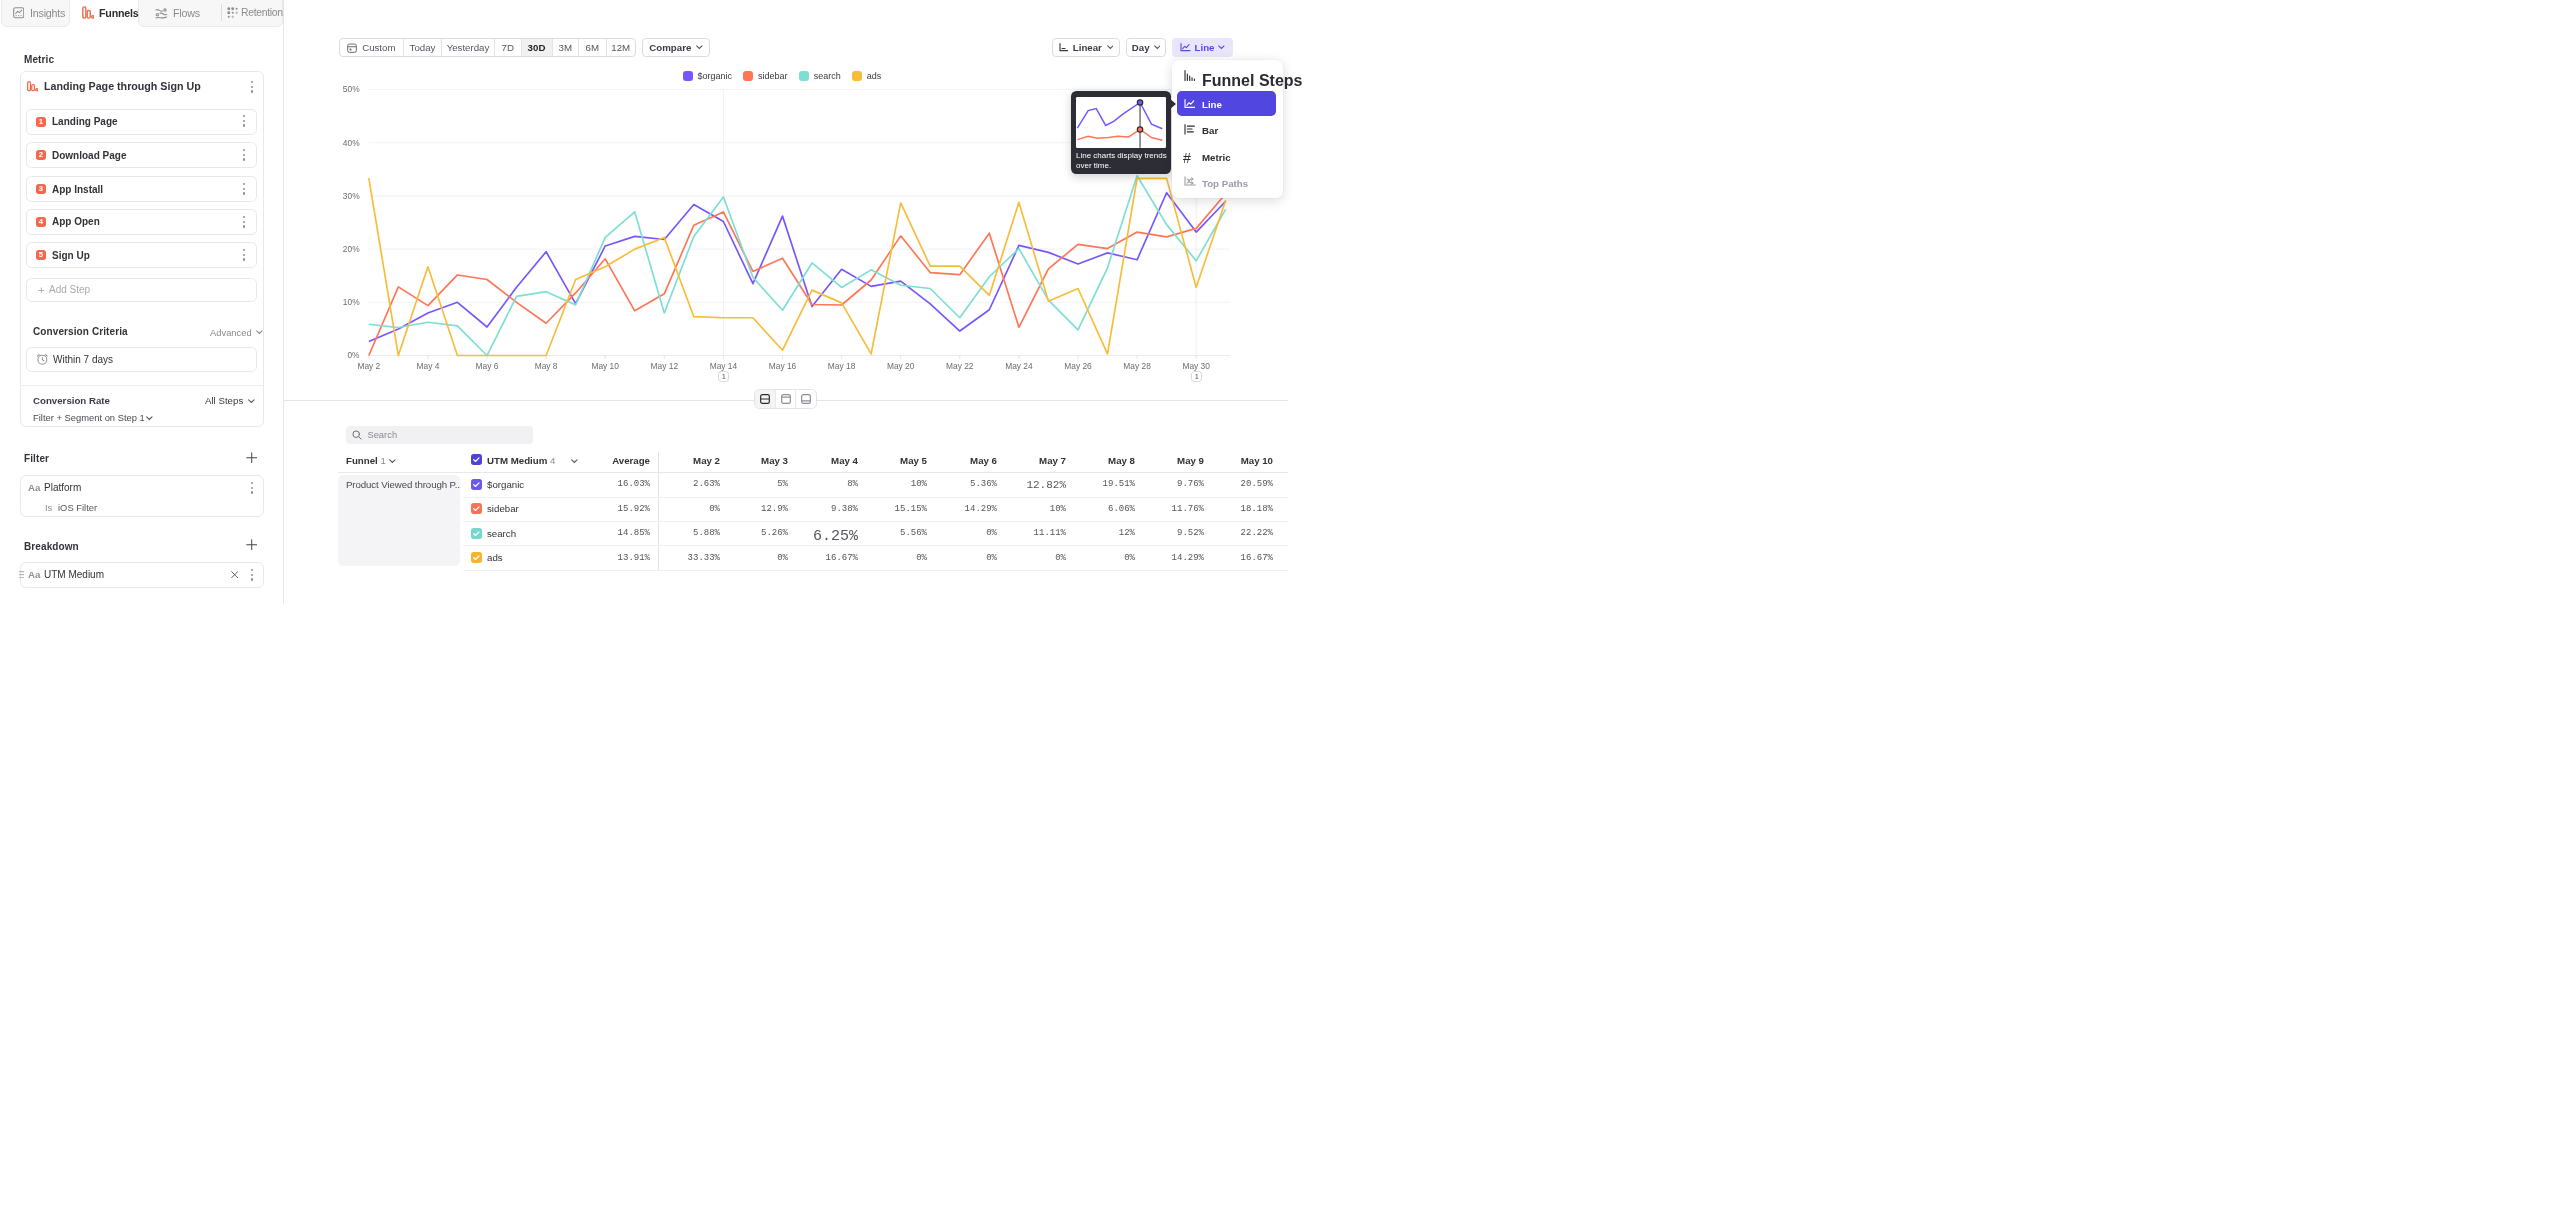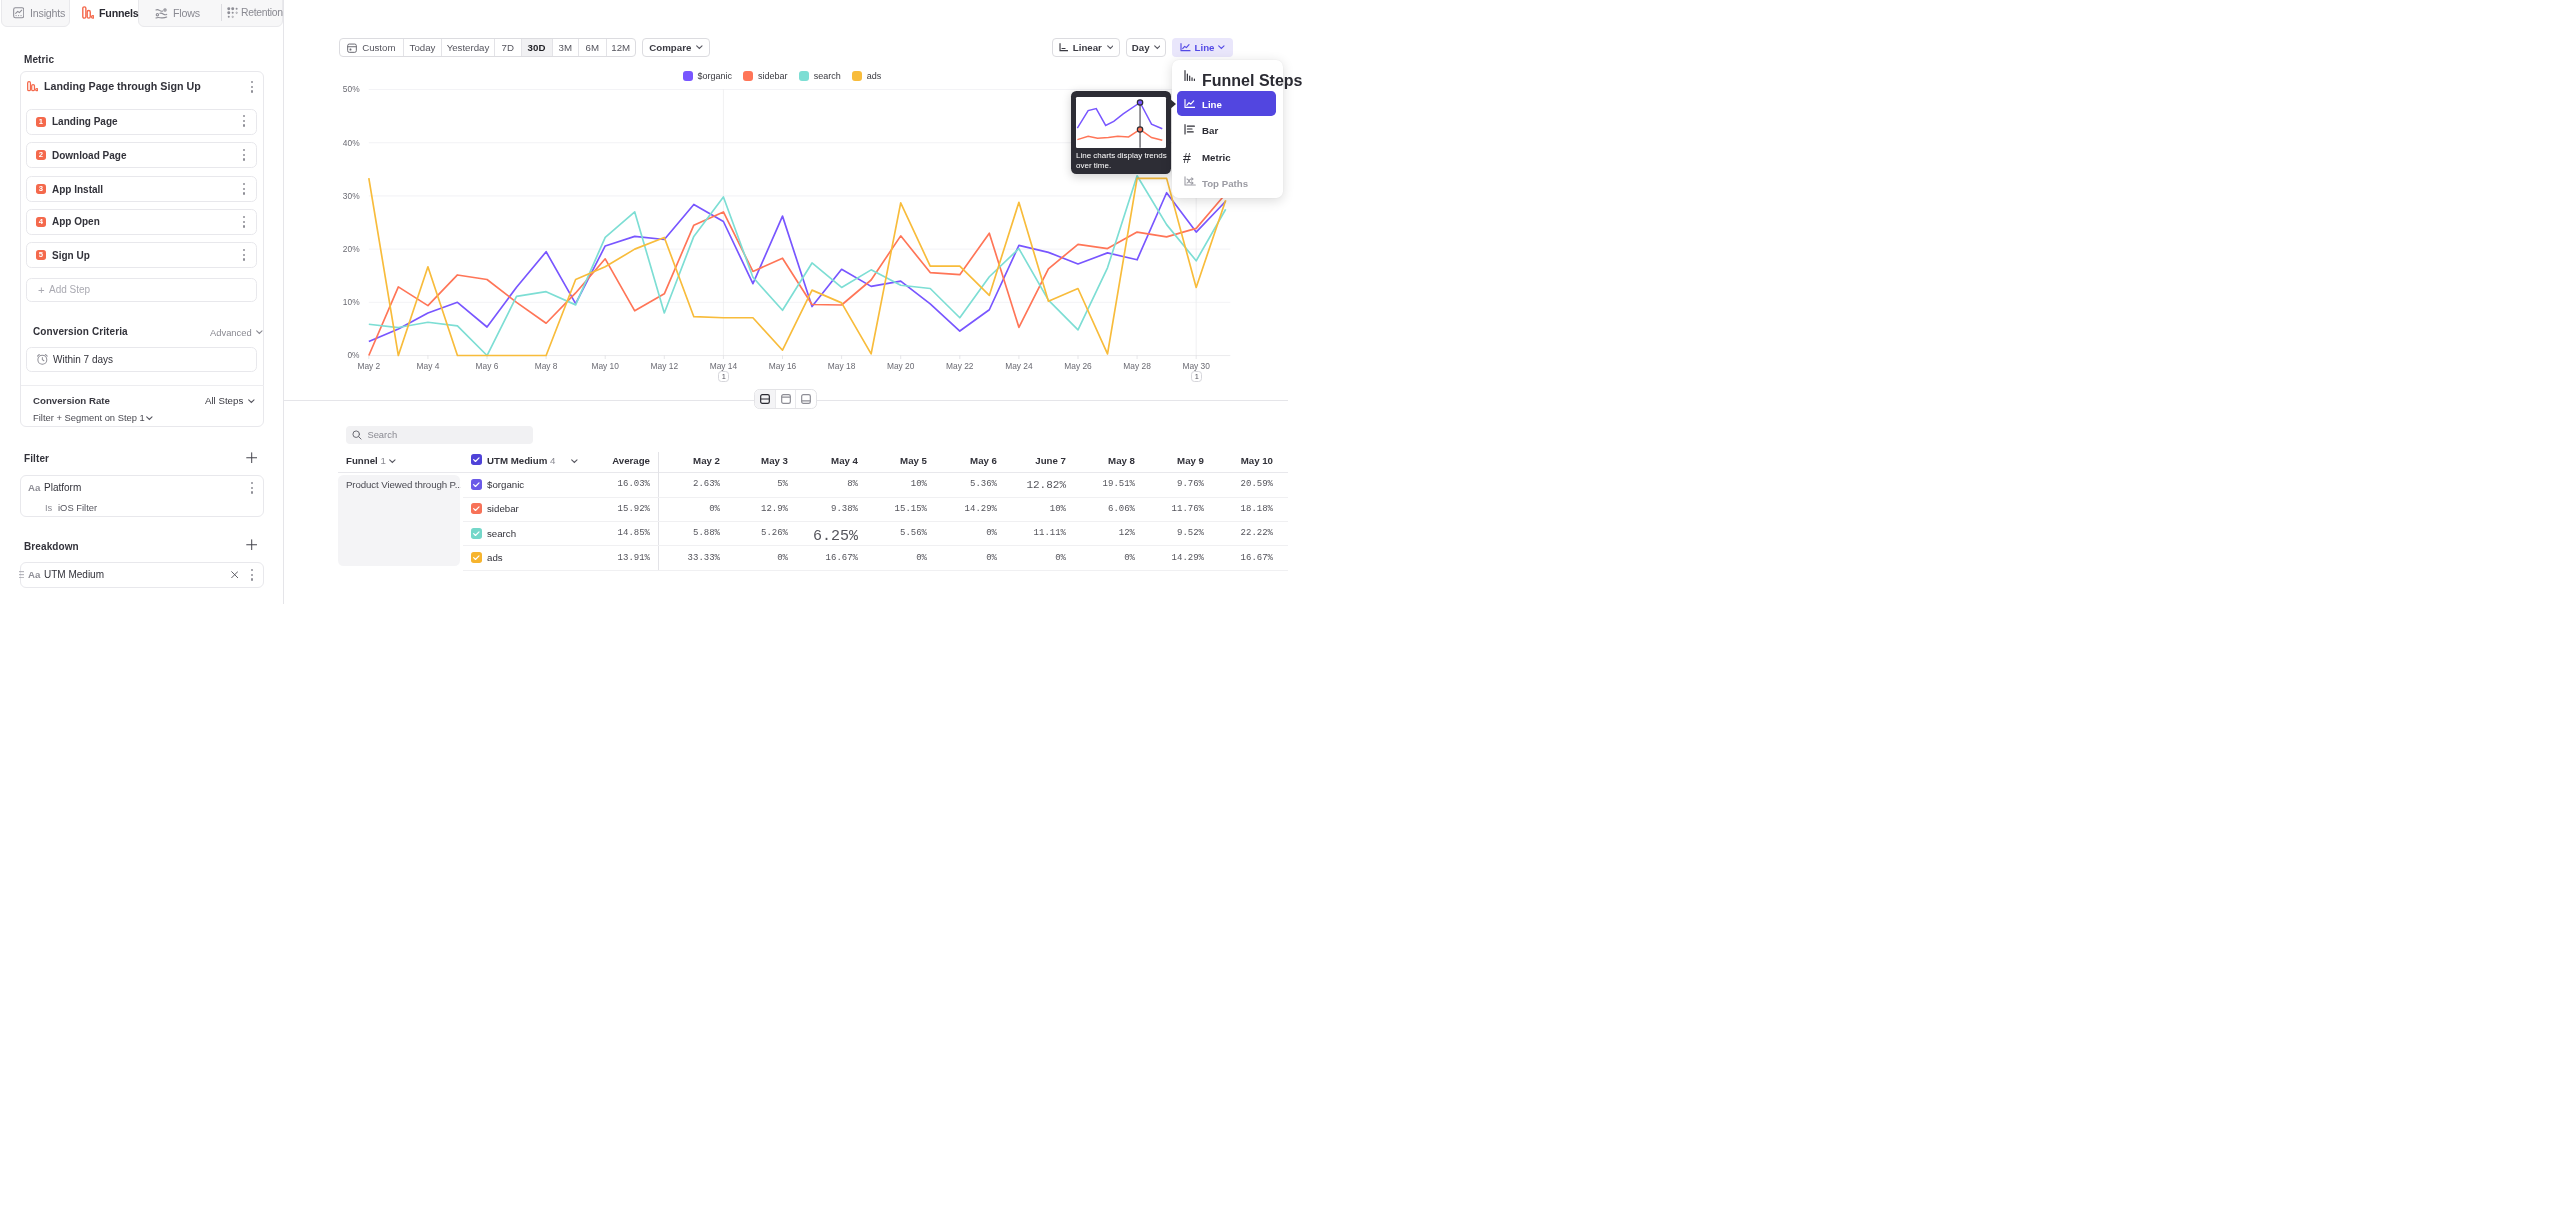--- a/index.html
+++ b/index.html
@@ -333,21 +333,21 @@
 <div class="abs" style="left:487px;top:455px;font-size:9.7px;font-weight:700;color:#32323a">UTM Medium <span style="font-weight:400;color:#8a8a92">4</span></div>
 <svg class="abs" style="left:571px;top:459px" width="6.7" height="4.7" viewBox="0 0 10 7" fill="none" stroke="#55555e" stroke-width="1.6" stroke-linecap="round">
     <polyline points="1,1.2 5,5.2 9,1.2"></polyline>
   </svg>
 <div class="abs" style="left:583px;top:455px;width:67px;text-align:right;font-size:9.7px;font-weight:700;color:#32323a">Average</div>
 <div class="abs" style="left:653px;top:455px;width:67px;text-align:right;font-size:9.7px;font-weight:700;color:#32323a">May 2</div>
 <div class="abs" style="left:721px;top:455px;width:67px;text-align:right;font-size:9.7px;font-weight:700;color:#32323a">May 3</div>
 <div class="abs" style="left:791px;top:455px;width:67px;text-align:right;font-size:9.7px;font-weight:700;color:#32323a">May 4</div>
 <div class="abs" style="left:860px;top:455px;width:67px;text-align:right;font-size:9.7px;font-weight:700;color:#32323a">May 5</div>
 <div class="abs" style="left:930px;top:455px;width:67px;text-align:right;font-size:9.7px;font-weight:700;color:#32323a">May 6</div>
-<div class="abs" style="left:999px;top:455px;width:67px;text-align:right;font-size:9.7px;font-weight:700;color:#32323a">June 7</div>
+<div class="abs" style="left:999px;top:455px;width:67px;text-align:right;font-size:9.7px;font-weight:700;color:#32323a">May 7</div>
 <div class="abs" style="left:1068px;top:455px;width:67px;text-align:right;font-size:9.7px;font-weight:700;color:#32323a">May 8</div>
 <div class="abs" style="left:1137px;top:455px;width:67px;text-align:right;font-size:9.7px;font-weight:700;color:#32323a">May 9</div>
 <div class="abs" style="left:1206px;top:455px;width:67px;text-align:right;font-size:9.7px;font-weight:700;color:#32323a">May 10</div>
 <div class="abs" style="left:338px;top:472px;width:950px;height:0.7px;background:#e8e8ec"></div>
 <div class="abs" style="left:658px;top:452px;width:0.7px;height:119px;background:#e3e3e7"></div>
 <div class="abs" style="left:338px;top:475px;width:122px;height:91px;background:#f4f4f6;border-radius:5.4px"></div>
 <div class="abs" style="left:346px;top:479px;font-size:9.7px;color:#4a4a52;letter-spacing:-0.1px;width:115px;overflow:hidden;white-space:nowrap">Product Viewed through P...</div>
 <div id="rows">
 <div class="abs" style="left:463px;top:497px;width:825px;height:0.7px;background:#f0f0f2"></div>
 <div class="abs" style="left:463px;top:521px;width:825px;height:0.7px;background:#f0f0f2"></div>

